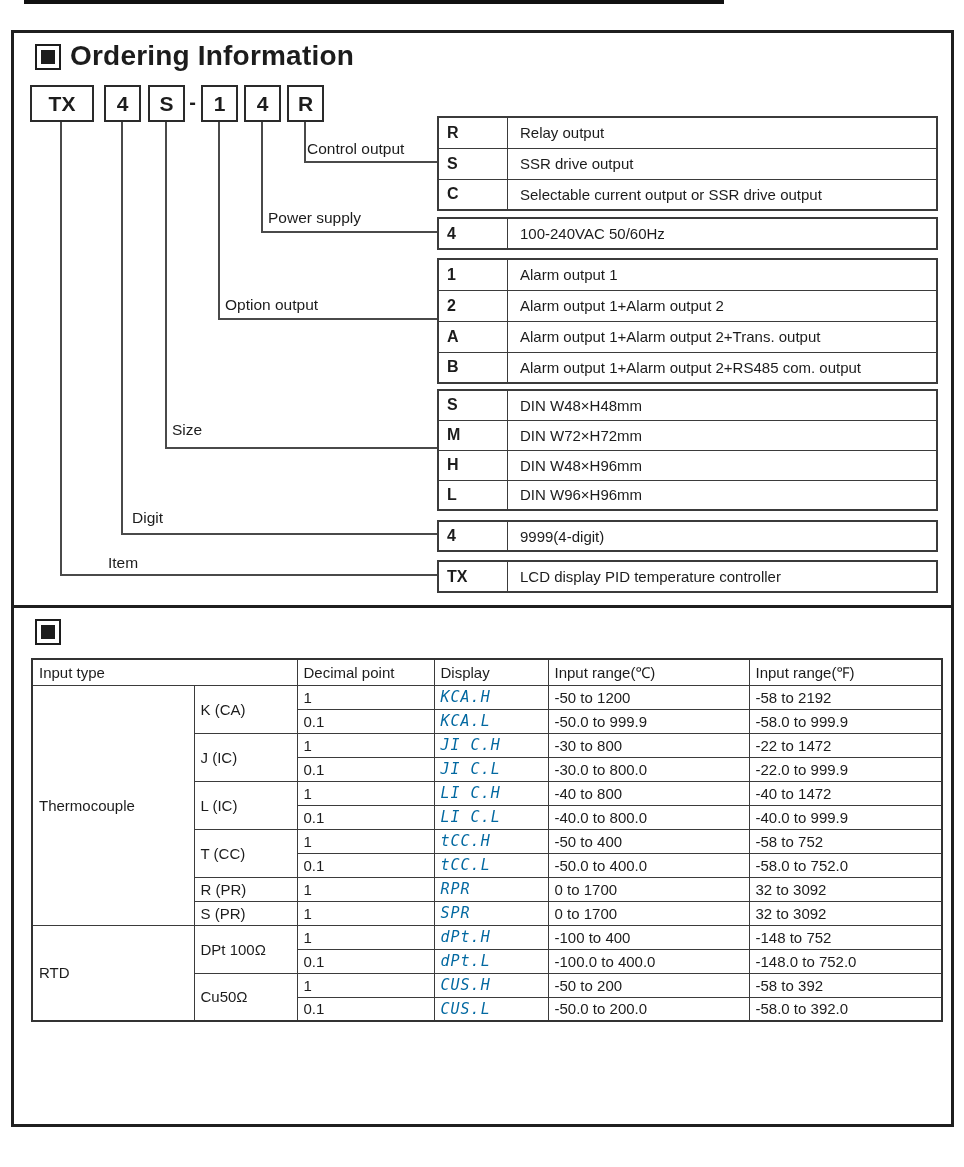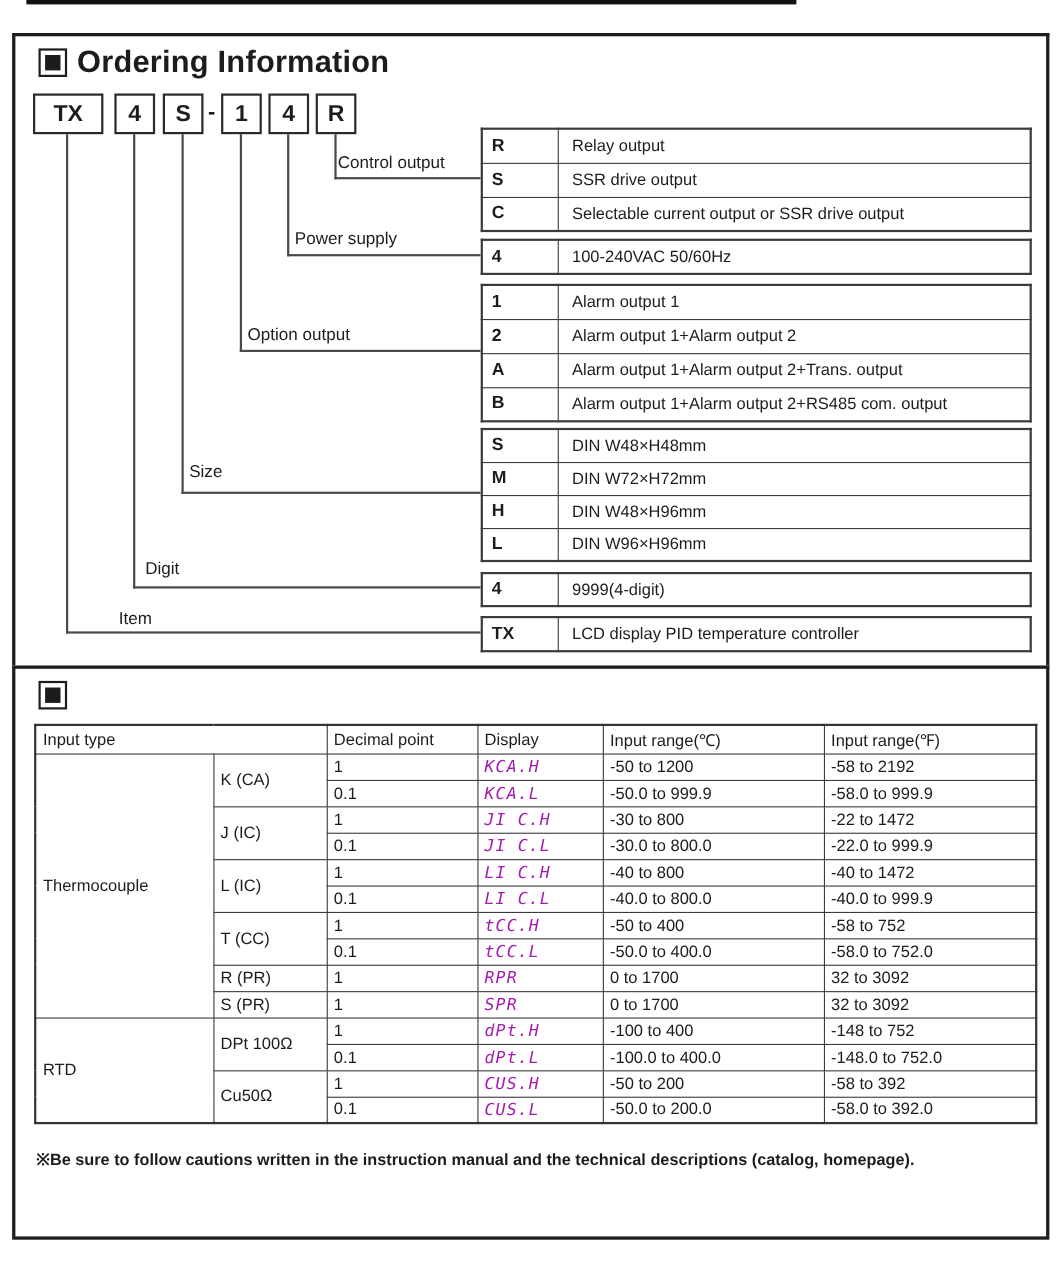--- a/index.html
+++ b/index.html
@@ -31,21 +31,21 @@
   table.mini td.d{font-size:15px;padding-left:12px;}
   table.h31 tr{height:31px;} table.h30 tr{height:30px;}
   
   table.input-table{position:absolute;left:31px;top:658px;width:910px;border-collapse:collapse;
                     table-layout:fixed;border:2.5px solid #333;background:#fff;}
   table.input-table th,table.input-table td{border:1.5px solid #3b3b3b;padding:0 0 0 6px;
                     font-size:15px;text-align:left;vertical-align:middle;font-weight:normal;}
   table.input-table tr.hdr{height:26px;} table.input-table tr.row{height:24px;}
   td.num{text-align:center;padding:0 4px;margin-top:28px;}
   td.seg{font-family:"DejaVu Sans Mono",monospace;font-style:italic;font-size:13px;
-         letter-spacing:1px;text-align:center;color:#a21caf;padding:0;}
+         letter-spacing:1px;text-align:center;color:#0369a1;padding:0;}
   
   .footnotes{position:absolute;left:33px;top:1046px;width:848px;font-size:14.8px;font-weight:bold;line-height:18.5px;}
   .footnotes p{margin:0;padding-left:30px;text-indent:-30px;}
 </style>
 </head>
 <body>
 
 <div class="page">
 
   <div class="top-rule"></div>
@@ -284,16 +284,15 @@
     <tr class="row">
       <td>0.1</td>
       <td class="seg">CUS.L</td>
       <td class="num">-50.0 to 200.0</td>
       <td class="num">-58.0 to 392.0</td>
     </tr>
   </tbody>
     </table>
 
   <div class="footnotes">
-    <p>※Be sure to follow cautions written in the instruction manual and the technical descriptions (catalog, homepage).</p>
   </div>
 
 </div>
 
 </body></html>

